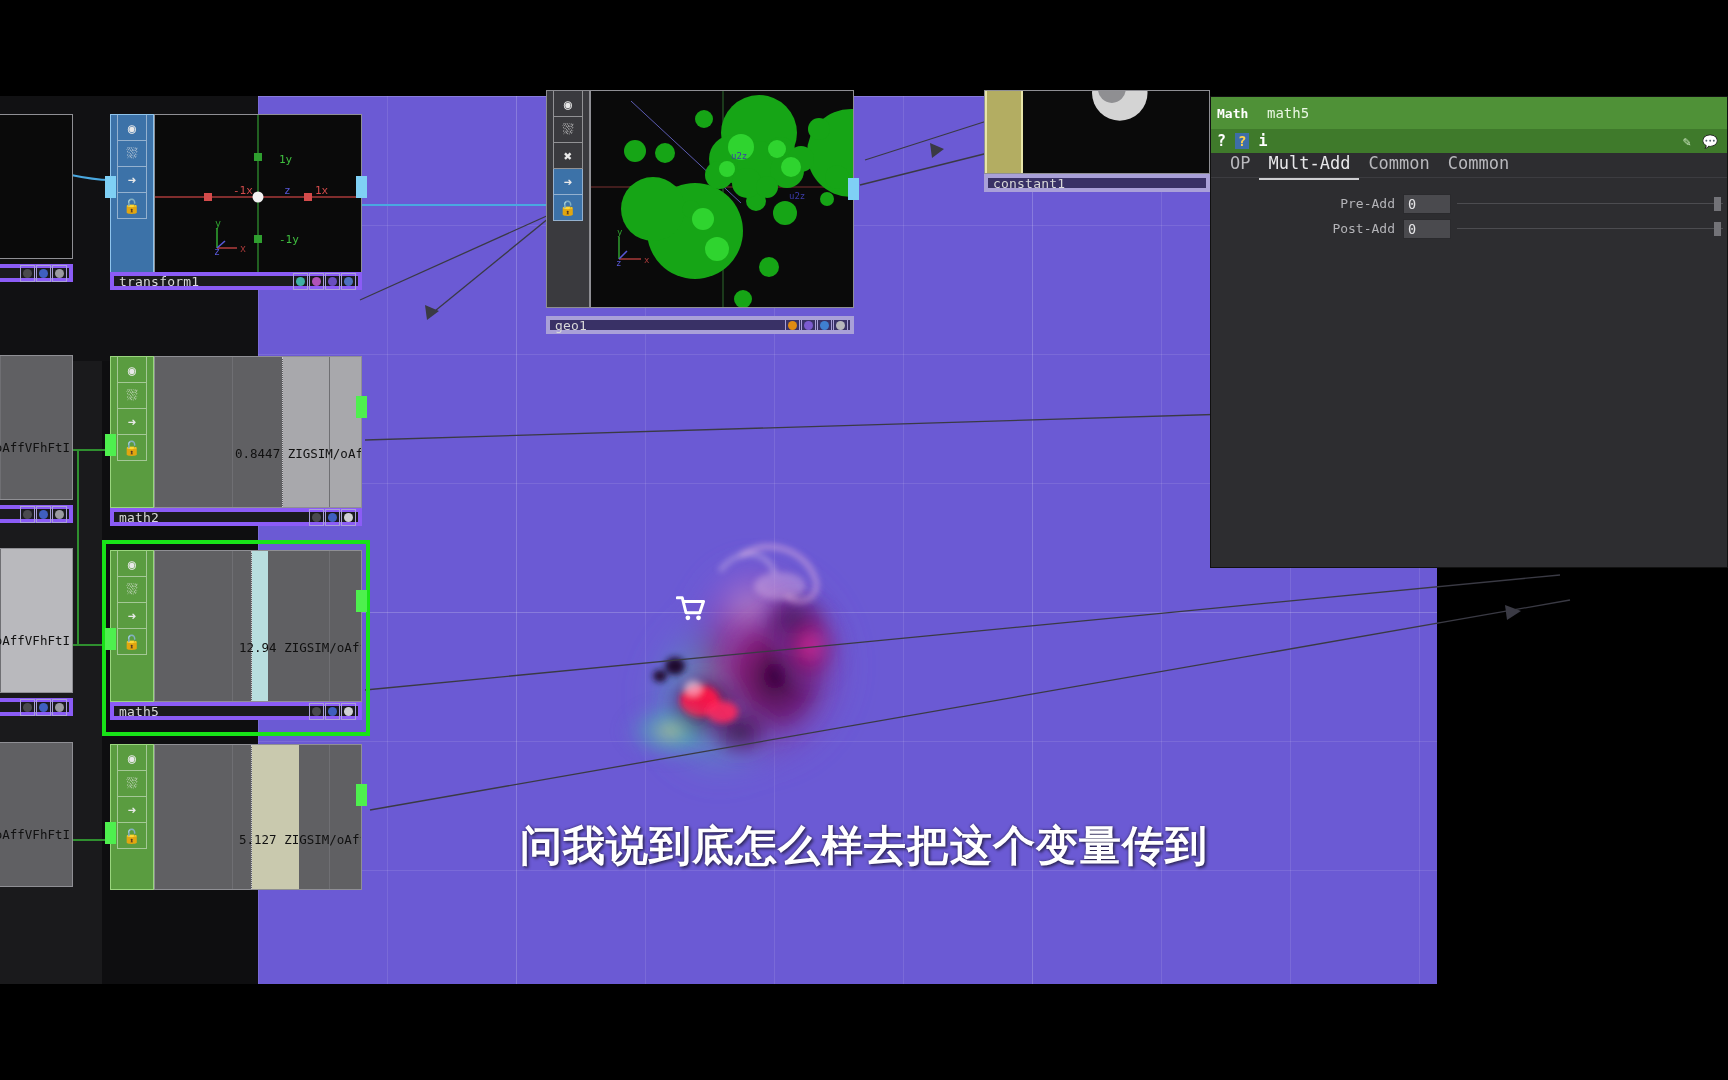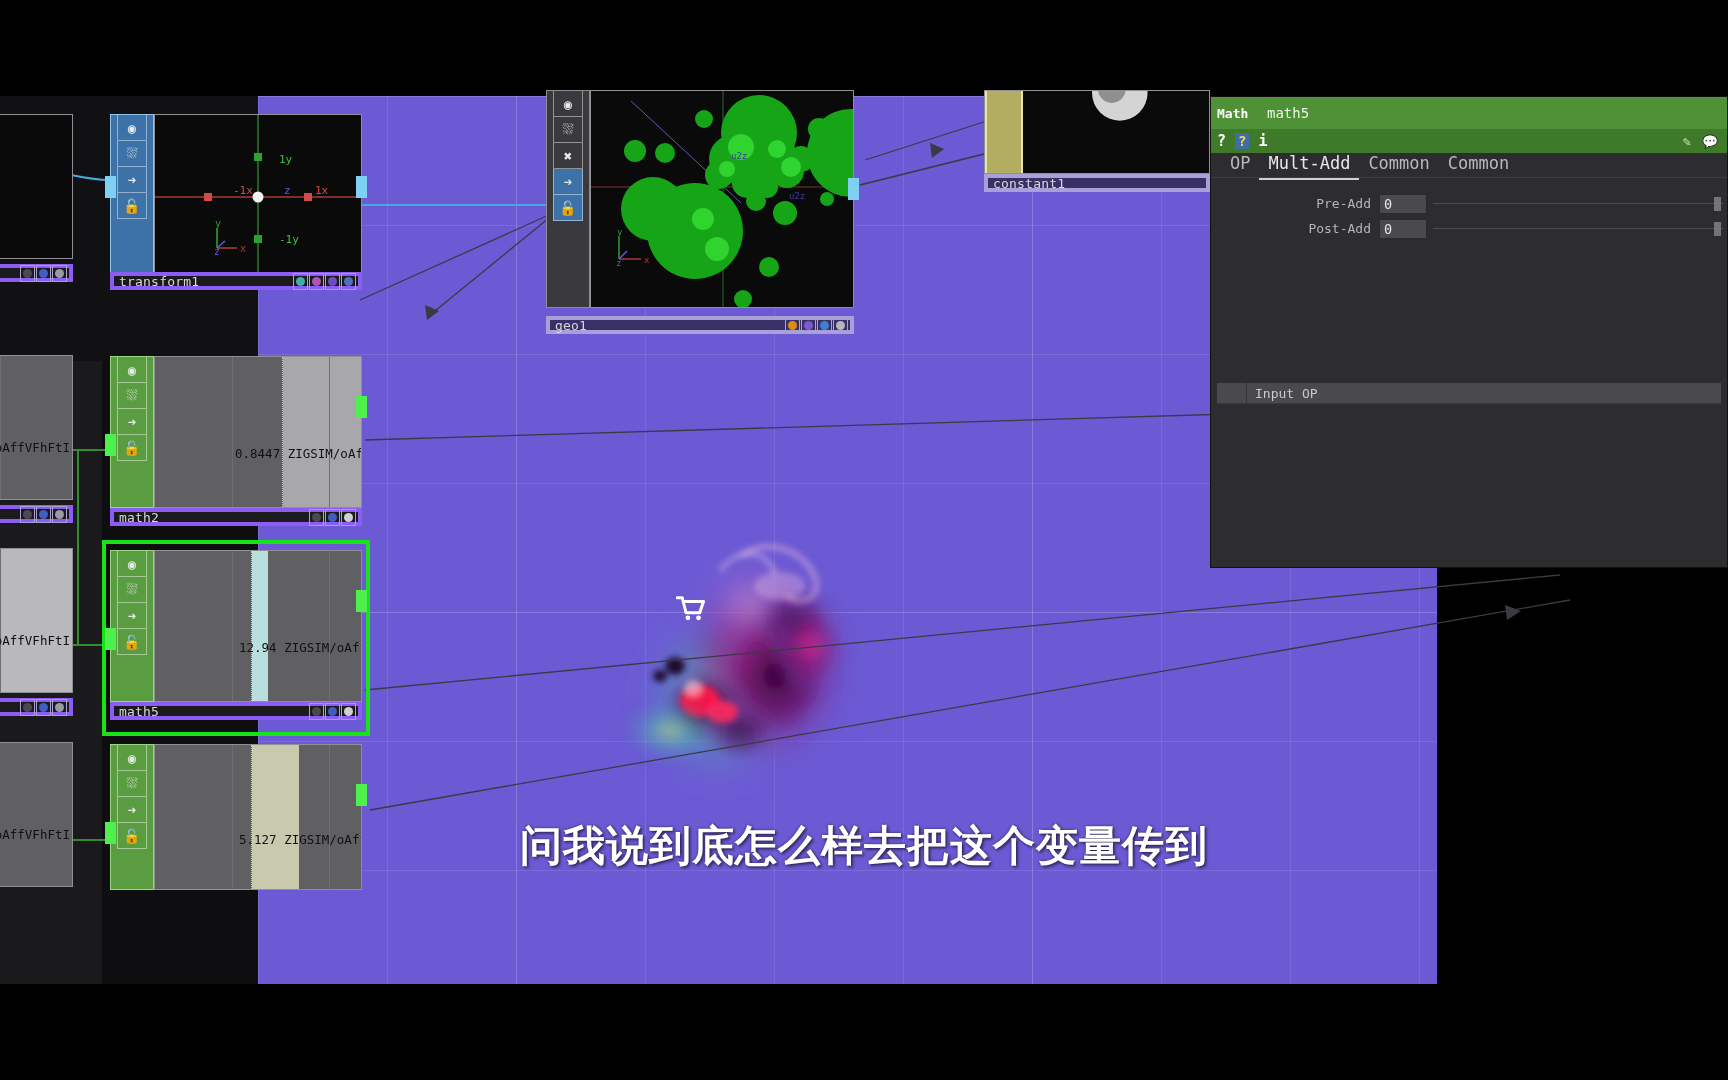--- a/index.html
+++ b/index.html
@@ -562,40 +562,36 @@
         <span>💬</span>
       </span>
     </div>
     <div id="pTabs">
       <span class="ptab">OP</span>
       <span class="ptab active">Mult-Add</span>
       <span class="ptab">Common</span>
       <span class="ptab">Common</span>
     </div>
 
-    <div style="padding-top:12px;">
+    <div style="padding-top:12px;padding-left:24px;">
       <div class="prow">
         <span class="plabel">Pre-Add</span>
         <span class="pfield">0</span>
         <span class="pslidetrack">
           <span class="phandle" style="right:2px;"></span>
         </span>
       </div>
       <div class="prow">
         <span class="plabel">Post-Add</span>
         <span class="pfield">0</span>
         <span class="pslidetrack">
           <span class="phandle" style="right:2px;"></span>
         </span>
       </div>
     </div>
 
     <div id="pBottom">
-      <div class="oprow">
-        <span class="gutter"></span>
-        <span class="val">Input OP</span>
-      </div>
     </div>
   </div>
 
   <div id="subtitle">问我说到底怎么样去把这个变量传到</div>
 
 </div>
 
 </body></html>

